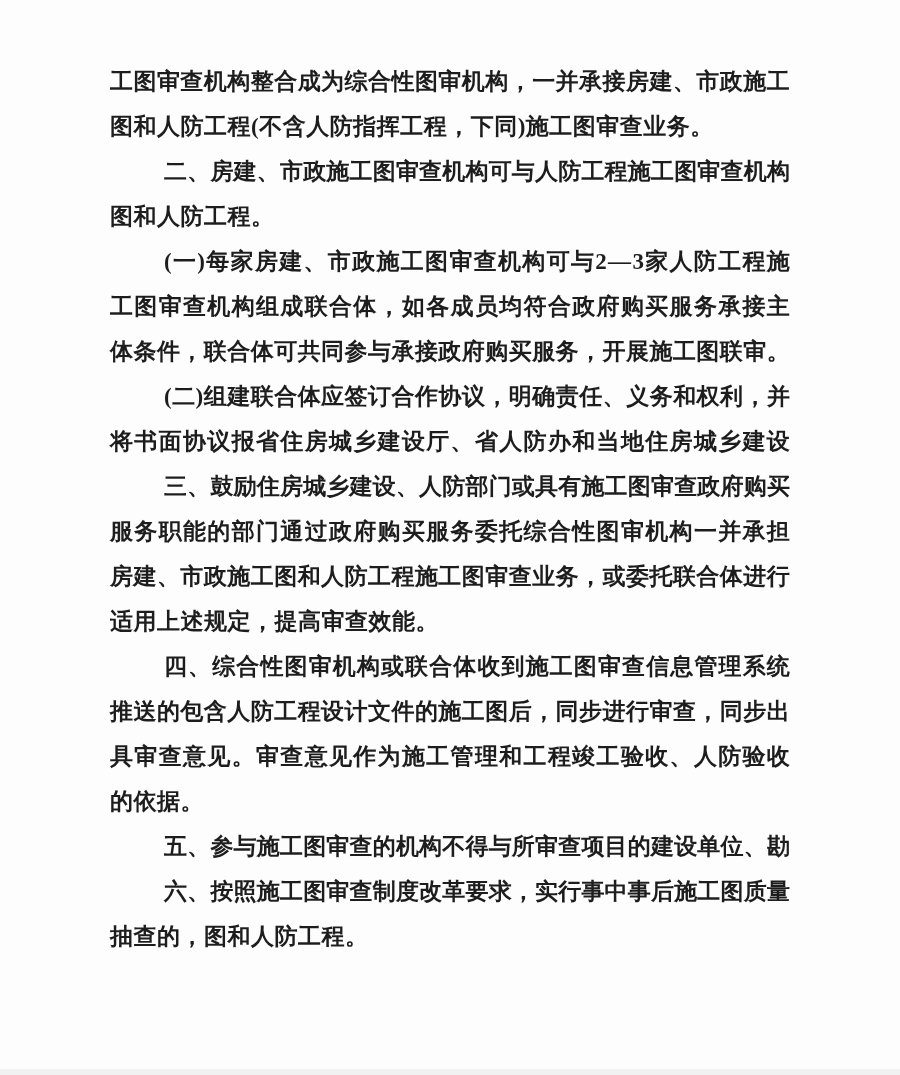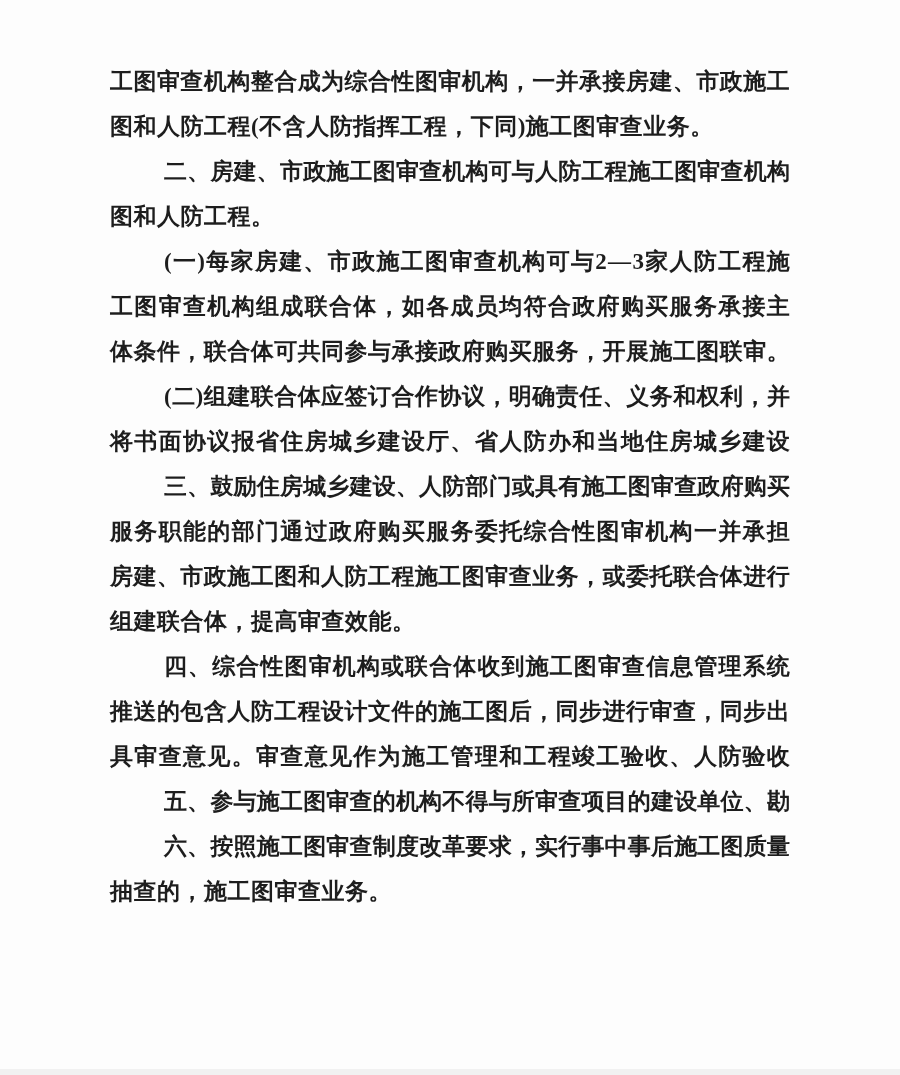--- a/index.html
+++ b/index.html
@@ -354,21 +354,21 @@
         <span>，</span>
         <span>或</span>
         <span>委</span>
         <span>托</span>
         <span>联</span>
         <span>合</span>
         <span>体</span>
         <span>进</span>
         <span>行</span>
       </div>
-    <div class="line end">组建联合体，提高审查效能。</div>
+    <div class="line end">适用上述规定，提高审查效能。</div>
     <div class="line j indent">
         <span>四</span>
         <span>、</span>
         <span>综</span>
         <span>合</span>
         <span>性</span>
         <span>图</span>
         <span>审</span>
         <span>机</span>
         <span>构</span>
@@ -444,20 +444,21 @@
         <span>竣</span>
         <span>工</span>
         <span>验</span>
         <span>收</span>
         <span>、</span>
         <span>人</span>
         <span>防</span>
         <span>验</span>
         <span>收</span>
       </div>
+    <div class="line end">的依据。</div>
     <div class="line j indent">
         <span>五</span>
         <span>、</span>
         <span>参</span>
         <span>与</span>
         <span>施</span>
         <span>工</span>
         <span>图</span>
         <span>审</span>
         <span>查</span>
@@ -502,16 +503,16 @@
         <span>事</span>
         <span>中</span>
         <span>事</span>
         <span>后</span>
         <span>施</span>
         <span>工</span>
         <span>图</span>
         <span>质</span>
         <span>量</span>
       </div>
-    <div class="line end">抽查的，施工图审查业务。</div>
+    <div class="line end">抽查的，图和人防工程。</div>
   </div>
   <div class="bottom-shade"></div>
 </div>
 
 </body></html>

